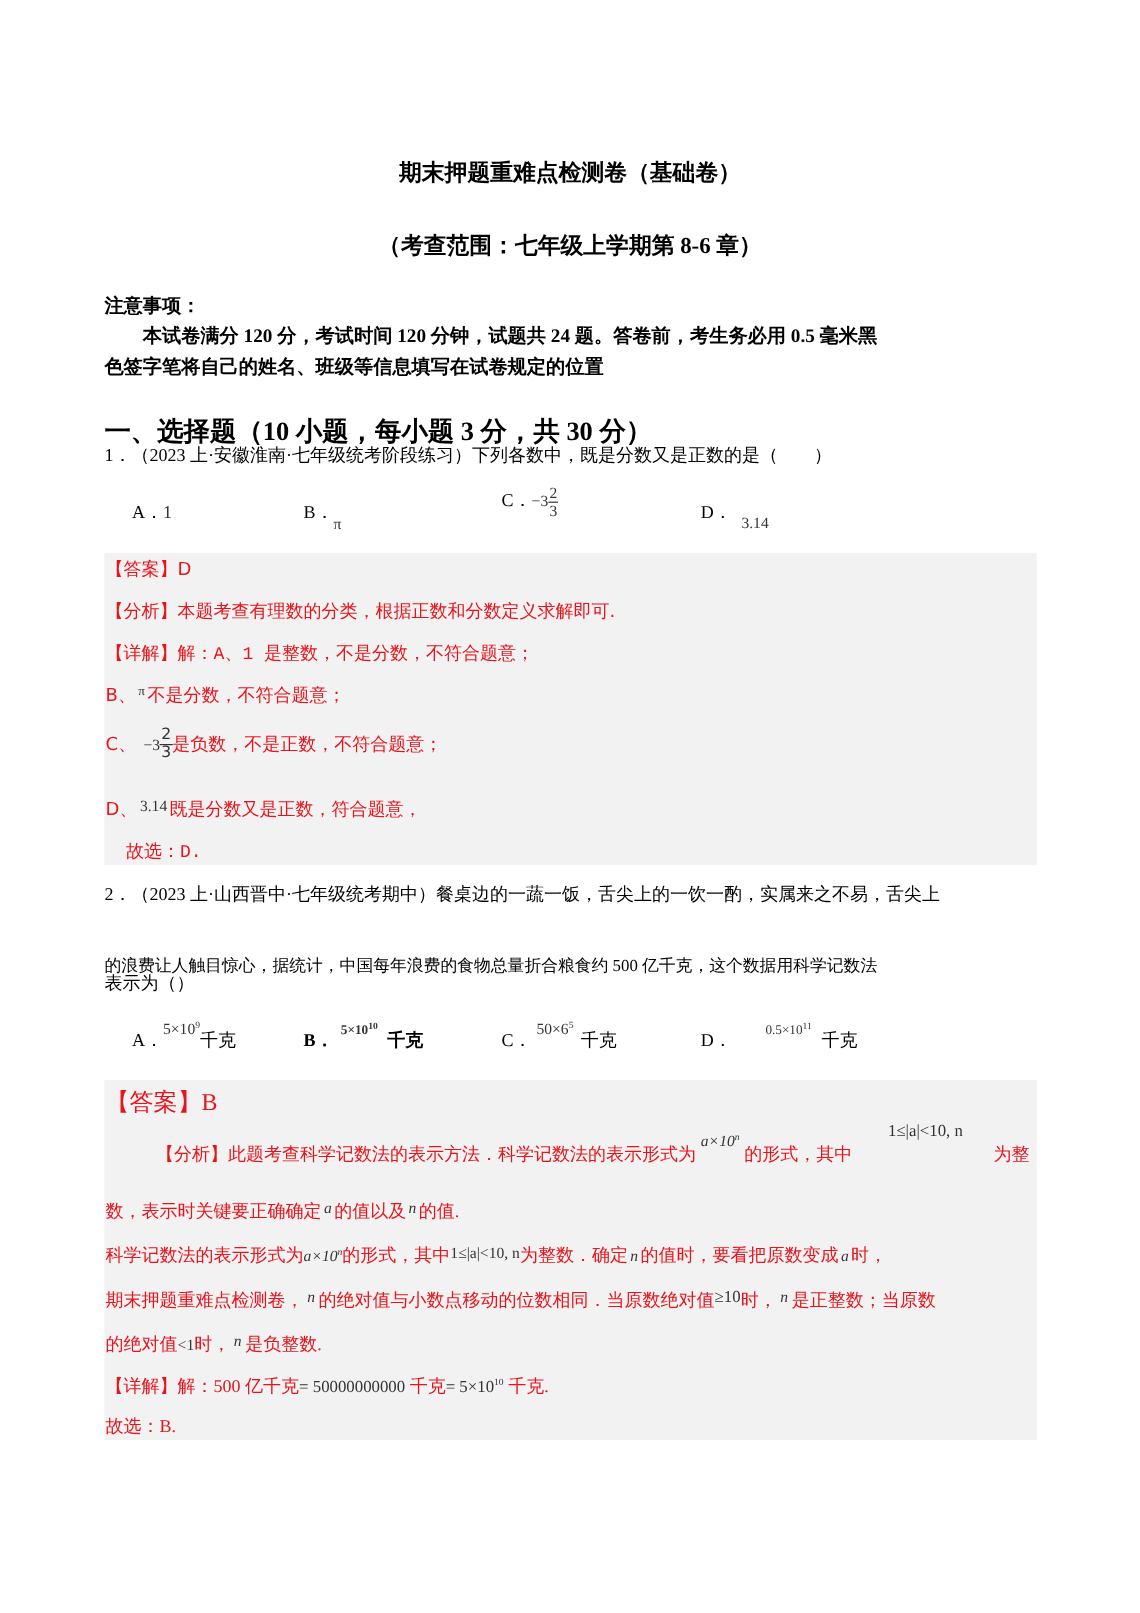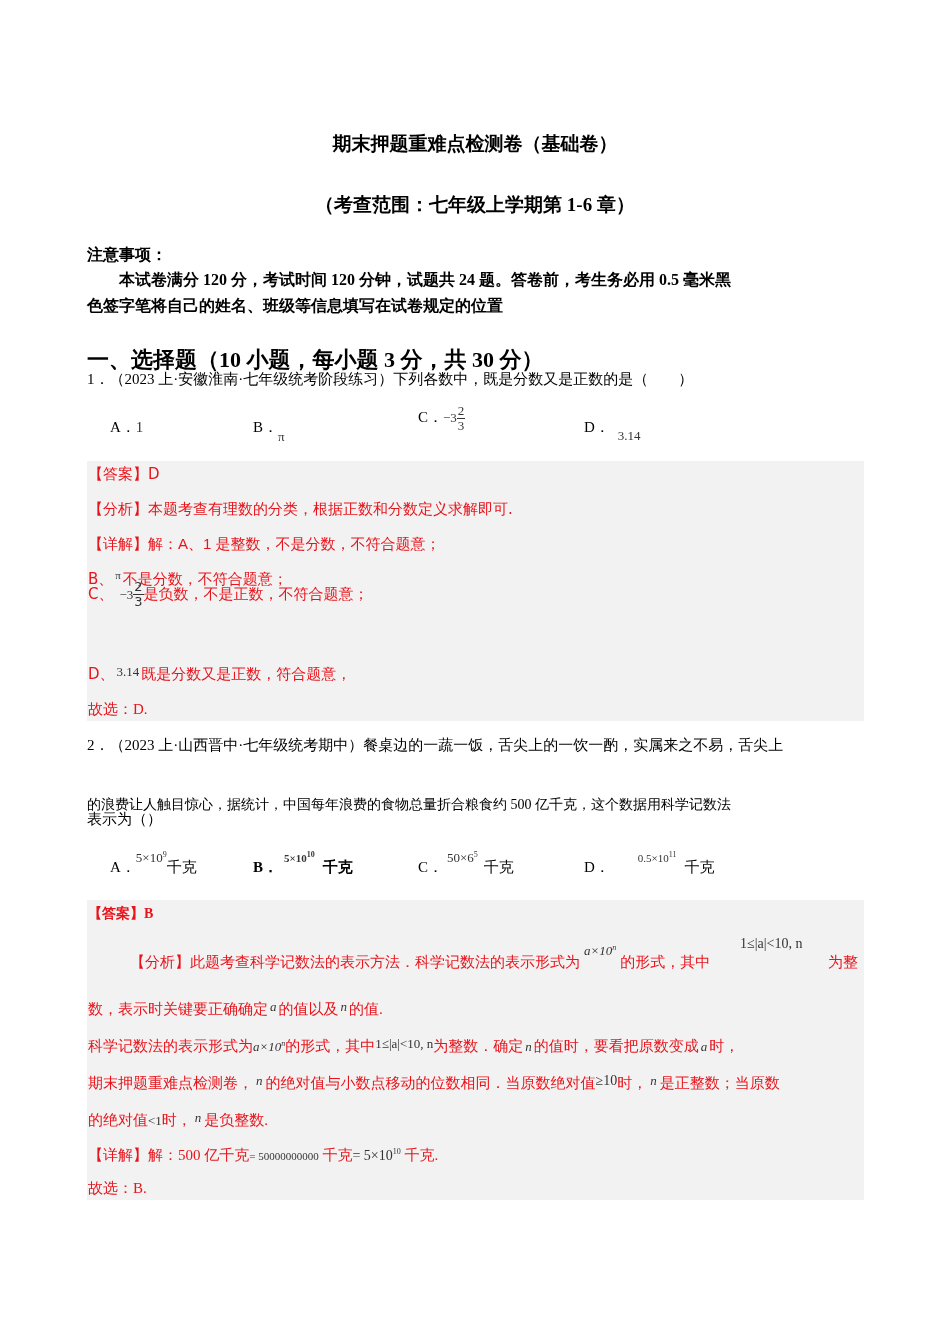--- a/index.html
+++ b/index.html
@@ -14,21 +14,21 @@
   .math { font-family: "Liberation Serif", "DejaVu Serif", serif; color: #333; }
   .small { font-size: 13px; }
   .frac { display: inline-flex; flex-direction: column; align-items: center; vertical-align: middle; font-size: 13px; line-height: 14px; color: #333; }
   .frac .num { border-bottom: 1px solid #333; padding: 0 1px; }
   sup { font-size: 8px; }
 </style>
 </head>
 <body>
 
 <div class="abs title" style="top:131px;">期末押题重难点检测卷（基础卷）</div>
-<div class="abs title" style="top:192px;">（考查范围：七年级上学期第 1-6 章）</div>
+<div class="abs title" style="top:192px;">（考查范围：七年级上学期第 8-6 章）</div>
 
 <div class="abs bold txt" style="left:87px; top:245px;">注意事项：</div>
 <div class="abs bold txt" style="left:119px; top:270px;">本试卷满分 120 分，考试时间 120 分钟，试题共 24 题。答卷前，考生务必用 0.5 毫米黑</div>
 <div class="abs bold txt" style="left:87px; top:296px;">色签字笔将自己的姓名、班级等信息填写在试卷规定的位置</div>
 
 <div class="abs bold txt" style="left:87px; top:345px; font-size:22px;">一、选择题（10 小题，每小题 3 分，共 30 分）</div>
 
 <div class="abs txt" style="left:87px; top:370px; font-size:15px;">1．（2023 上·安徽淮南·七年级统考阶段练习）下列各数中，既是分数又是正数的是（　　）</div>
 
 <div class="abs txt" style="left:110px; top:418px; font-size:15px;">
@@ -47,56 +47,56 @@
   <span>D．</span><span class="math small" style="position:relative; top:8px; margin-left:8px;">3.14</span>
 </div>
 
 <div class="gray-box" style="top:461px; height:260px;"></div>
 <div class="abs txt red" style="left:88px; top:465px; font-family:'DejaVu Sans', sans-serif; font-size:15px;">
   <span>【答案】</span><span>D</span>
 </div>
 <div class="abs txt red" style="left:88px; top:500px; font-family:'DejaVu Sans', sans-serif; font-size:15px;">
   <span>【分析】</span><span>本题考查有理数的分类，根据正数和分数定义求解即可.</span>
 </div>
-<div class="abs txt red" style="left:88px; top:535px; font-family:Liberation Sans, sans-serif; font-size:15px;">
+<div class="abs txt red" style="left:88px; top:535px; font-family:Liberation Mono, monospace; font-size:15px;">
   <span>【详解】</span><span>解：A、1 是整数，不是分数，不符合题意；</span>
 </div>
 <div class="abs txt red" style="left:88px; top:570px; font-family:'DejaVu Sans', sans-serif; font-size:15px;">
   <span>B、</span><span class="math" style="font-size:11px; position:relative; top:-5px; margin:0 2px;">π</span><span>不是分数，不符合题意；</span>
 </div>
-<div class="abs txt red" style="left:88px; top:580px; font-family:'DejaVu Sans', sans-serif; font-size:15px;">
+<div class="abs txt red" style="left:88px; top:606px; font-family:'DejaVu Sans', sans-serif; font-size:15px;">
   <span>C、</span><span class="math small" style="margin-left:6px;">−3</span><span class="frac">
       <span class="num">2</span>
       <span>3</span>
     </span><span>是负数，不是正数，不符合题意；</span>
 </div>
 <div class="abs txt red" style="left:88px; top:665px; font-family:'DejaVu Sans', sans-serif; font-size:15px;">
   <span>D、</span><span class="math small" style="position:relative; top:-3px; margin:0 2px;">3.14</span><span>既是分数又是正数，符合题意，</span>
 </div>
-<div class="abs txt red" style="left:88px; top:700px; font-family:Liberation Serif, serif; font-size:15px;">故选：D.</div>
+<div class="abs txt red" style="left:105px; top:700px; font-family:Liberation Mono, monospace; font-size:15px;">故选：D.</div>
 
 <div class="abs txt" style="left:87px; top:736px; font-size:15px;">2．（2023 上·山西晋中·七年级统考期中）餐桌边的一蔬一饭，舌尖上的一饮一酌，实属来之不易，舌尖上</div>
 <div class="abs txt" style="left:87px; top:796px; font-size:14px;">的浪费让人触目惊心，据统计，中国每年浪费的食物总量折合粮食约 500 亿千克，这个数据用科学记数法</div>
 <div class="abs txt" style="left:87px; top:810px; font-size:15px;">表示为（）</div>
 
 <div class="abs txt" style="left:110px; top:858px; font-size:15px;">
   <span>A．</span><span class="math small" style="position:relative; top:-10px;"><span>5×10</span><sup>9</sup></span><span>千克</span>
 </div>
 <div class="abs txt" style="left:253px; top:858px; font-size:15px;font-weight:bold;">
   <span>B．</span><span class="math" style="font-size:11px; position:relative; top:-10px; margin:0 8px 0 6px;"><span>5×10</span><sup>10</sup></span><span>千克</span>
 </div>
 <div class="abs txt" style="left:418px; top:858px; font-size:15px;">
   <span>C．</span><span class="math small" style="position:relative; top:-10px; margin:0 6px 0 4px;"><span>50×6</span><sup>5</sup></span><span>千克</span>
 </div>
 <div class="abs txt" style="left:584px; top:858px; font-size:15px;">
   <span>D．</span><span class="math" style="font-size:11px; position:relative; top:-10px; margin:0 8px 0 6px;padding-left:22px;"><span>0.5×10</span><sup>11</sup></span><span>千克</span>
 </div>
 
 <div class="gray-box" style="top:900px; height:300px;"></div>
-<div class="abs txt red" style="left:88px; top:905px; font-size:14px;font-weight:bold;">
+<div class="abs txt red" style="left:88px; top:905px; font-size:20px;">
   <span>【答案】</span><span>B</span>
 </div>
 <div class="abs txt red" style="left:88px; top:953px; font-size:15px;margin-left:42px;">
   <span>【分析】</span><span>此题考查科学记数法的表示方法．科学记数法的表示形式为</span><span class="math small" style="font-style:italic; position:relative; top:-12px; margin:0 4px;"><span>a×10</span><sup>n</sup></span><span>的形式，其中</span>
 </div>
 <div class="abs math" style="left:740px; top:936px; font-size:14px;">1≤|a|&lt;10, n</div>
 <div class="abs txt red" style="left:828px; top:953px; font-size:15px;">为整</div>
 
 <div class="abs txt red" style="left:88px; top:1000px; font-size:15px;">
   <span>数，表示时关键要正确确定</span><span class="math" style="font-style:italic; font-size:13px; position:relative; top:-3px; margin:0 2px;">a</span><span>的值以及</span><span class="math" style="font-style:italic; font-size:13px; position:relative; top:-3px; margin:0 2px;">n</span><span>的值.</span>
@@ -105,17 +105,17 @@
 <div class="abs txt red" style="left:88px; top:1037px; font-size:15px;">
   <span>科学记数法的表示形式为</span><span class="math small" style="font-style:italic;"><span>a×10</span><sup>n</sup></span><span>的形式，其中</span><span class="math small" style="position:relative; top:-3px;">1≤|a|&lt;10, n</span><span>为整数．确定</span><span class="math small" style="font-style:italic; margin:0 2px;">n</span><span>的值时，要看把原数变成</span><span class="math small" style="font-style:italic; margin:0 2px;">a</span><span>时，</span>
 </div>
 <div class="abs txt red" style="left:88px; top:1074px; font-size:15px;">
   <span>期末押题重难点检测卷，</span><span class="math small" style="font-style:italic; position:relative; top:-3px; margin:0 3px;">n</span><span>的绝对值与小数点移动的位数相同．当原数绝对值</span><span class="math" style="font-size:14px; position:relative; top:-3px;">≥10</span><span>时，</span><span class="math small" style="font-style:italic; position:relative; top:-3px; margin:0 3px;">n</span><span>是正整数；当原数</span>
 </div>
 <div class="abs txt red" style="left:88px; top:1111px; font-size:15px;">
   <span>的绝对值</span><span class="math small">&lt;1</span><span>时，</span><span class="math small" style="font-style:italic; position:relative; top:-3px; margin:0 3px;">n</span><span>是负整数.</span>
 </div>
 <div class="abs txt red" style="left:88px; top:1146px; font-size:15px;">
-  <span>【详解】</span><span>解：500 亿千克</span><span class="math" style="font-size:11px;">= 50000000000</span>
+  <span>【详解】</span><span>解：500 亿千克</span><span class="math" style="font-size:14px;">= 50000000000</span>
   <span>千克</span><span class="math" style="font-size:14px;"><span>= 5×10</span><sup>10</sup></span>
   <span>千克.</span>
 </div>
 <div class="abs txt red" style="left:88px; top:1179px; font-size:15px;">故选：B.</div>
 
 </body></html>

